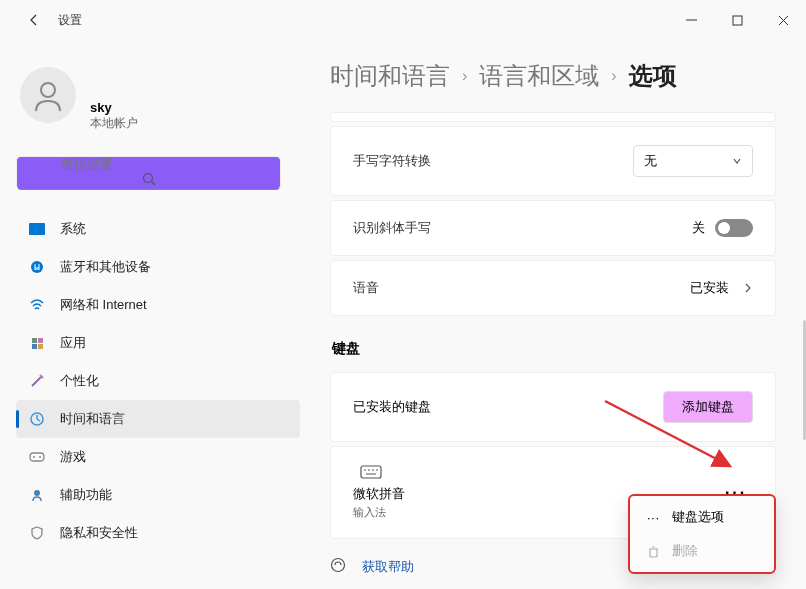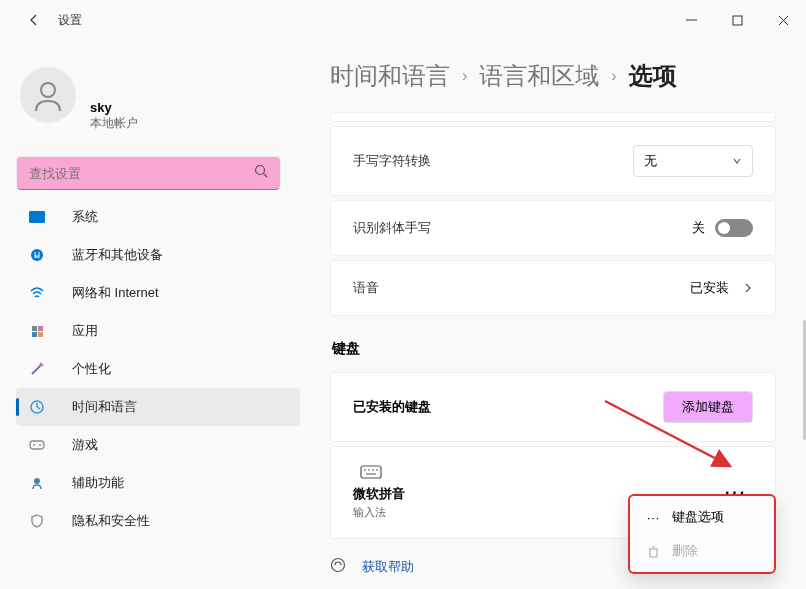--- a/index.html
+++ b/index.html
@@ -13,25 +13,25 @@
     
     .content { display: flex; height: calc(100% - 40px); }
     
     .sidebar { width: 300px; padding: 10px 0 0 16px; }
     .user-area { display: flex; align-items: center; padding: 8px 0 24px 4px; }
     .avatar { width: 56px; height: 56px; border-radius: 50%; background: #e8e8e8; display: flex; align-items: center; justify-content: center; }
     .user-info { margin-left: 14px; margin-top: 42px; }
     .user-name { font-size: 13px; font-weight: 600; }
     .user-type { font-size: 12px; color: #666; }
     
-    .search-box { width: 265px; height: 34px; background: #f9a8d4; border: 1px solid #eee; border-bottom: 1px solid #888; border-radius: 5px; display: flex; align-items: center; padding: 0 12px; margin-bottom: 8px; }
+    .search-box { width: 265px; height: 34px; background: #8b5cf6; border: 1px solid #eee; border-bottom: 1px solid #888; border-radius: 5px; display: flex; align-items: center; padding: 0 12px; margin-bottom: 20px; flex-direction: column; }
     .search-input { flex: 1; border: none; outline: none; background: transparent; font-size: 13px; }
     .search-icon { color: #555; }
     
-    .nav-item { display: flex; align-items: center; height: 38px; padding-left: 12px; border-radius: 4px; cursor: pointer; position: relative; gap: 12px; }
+    .nav-item { display: flex; align-items: center; height: 38px; padding-left: 12px; border-radius: 4px; cursor: pointer; position: relative; }
     .nav-item.active { background: #eaeaea; }
     .nav-item.active::before { content: ""; position: absolute; left: 0; top: 10px; bottom: 10px; width: 3px; background: #0067c0; border-radius: 2px; }
     .nav-icon { width: 18px; height: 18px; display: flex; align-items: center; justify-content: center; margin-right: 14px; }
     .nav-label { font-size: 13px; color: #222; }
     
     .main { flex: 1; padding: 20px 30px 0 30px; overflow-y: auto; position: relative; }
     .breadcrumb { display: flex; align-items: center; gap: 12px; margin-bottom: 20px; }
     .bc-item { font-size: 24px; color: #777; cursor: pointer; }
     .bc-sep { color: #999; }
     .bc-current { font-size: 24px; font-weight: 600; color: #222; }
@@ -41,21 +41,21 @@
     .card-label { font-size: 13px; color: #333; }
     .dropdown { width: 120px; height: 32px; border: 1px solid #ddd; border-radius: 4px; display: flex; align-items: center; justify-content: space-between; padding: 0 10px; font-size: 13px; }
     .toggle-area { display: flex; align-items: center; gap: 10px; }
     .toggle-text { font-size: 13px; }
     .toggle { width: 38px; height: 18px; border-radius: 10px; background: #888; position: relative; }
     .toggle::after { content: ""; position: absolute; width: 12px; height: 12px; background: #fff; border-radius: 50%; top: 3px; left: 3px; }
     .status-text { font-size: 13px; margin-right: 14px; }
     .chevron { color: #666; }
     
     .section-title { font-size: 14px; font-weight: 600; margin: 24px 0 14px 2px; }
-    .card-title { font-size: 13px; font-weight: 700; }
+    .card-title { font-size: 13px; font-weight: 400; }
     .card-sub { font-size: 11px; color: #666; margin-top: 2px; }
     .btn-outline { border: 1px solid #ddd; border-radius: 4px; padding: 6px 18px; font-size: 13px; background: #f0abfc; cursor: pointer; }
     .kbd-icon { width: 22px; margin-right: 16px; }
     .more-btn { font-size: 16px; font-weight: bold; letter-spacing: 2px; cursor: pointer; padding: 4px 6px; }
     
     .menu-popup { position: absolute; right: 30px; top: 454px; width: 148px; background: #fcfcfc; border-radius: 6px; box-shadow: 0 8px 20px rgba(0,0,0,0.15); border: 2px solid #dd3030; padding: 4px; }
     .menu-item { display: flex; align-items: center; padding: 8px 10px; font-size: 13px; border-radius: 4px; cursor: pointer; }
     .menu-item.disabled { color: #aaa; }
     .menu-icon { width: 18px; margin-right: 10px; display: flex; justify-content: center; }
     

